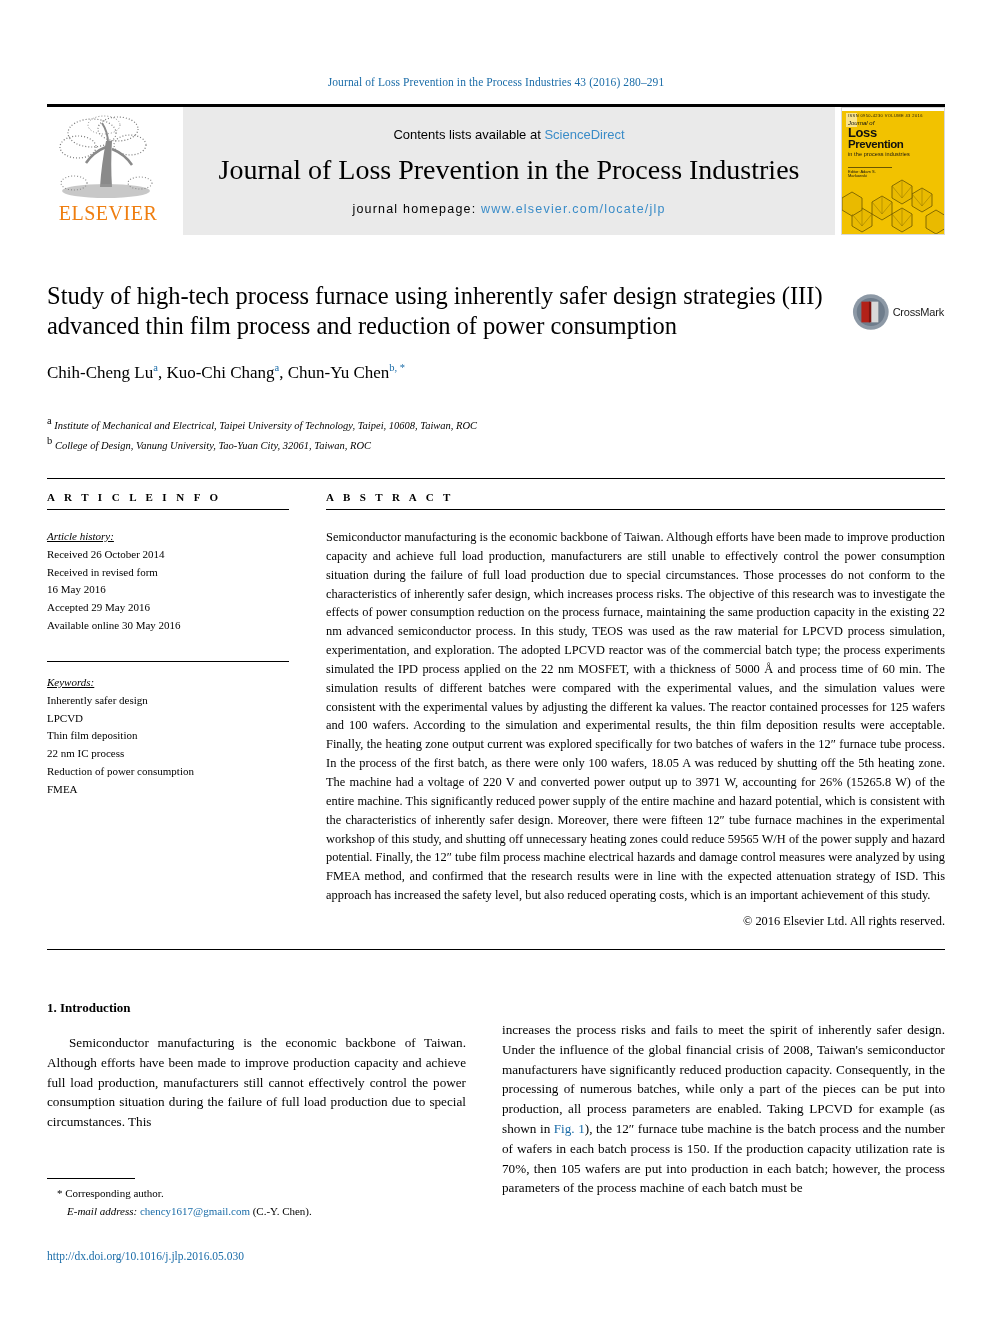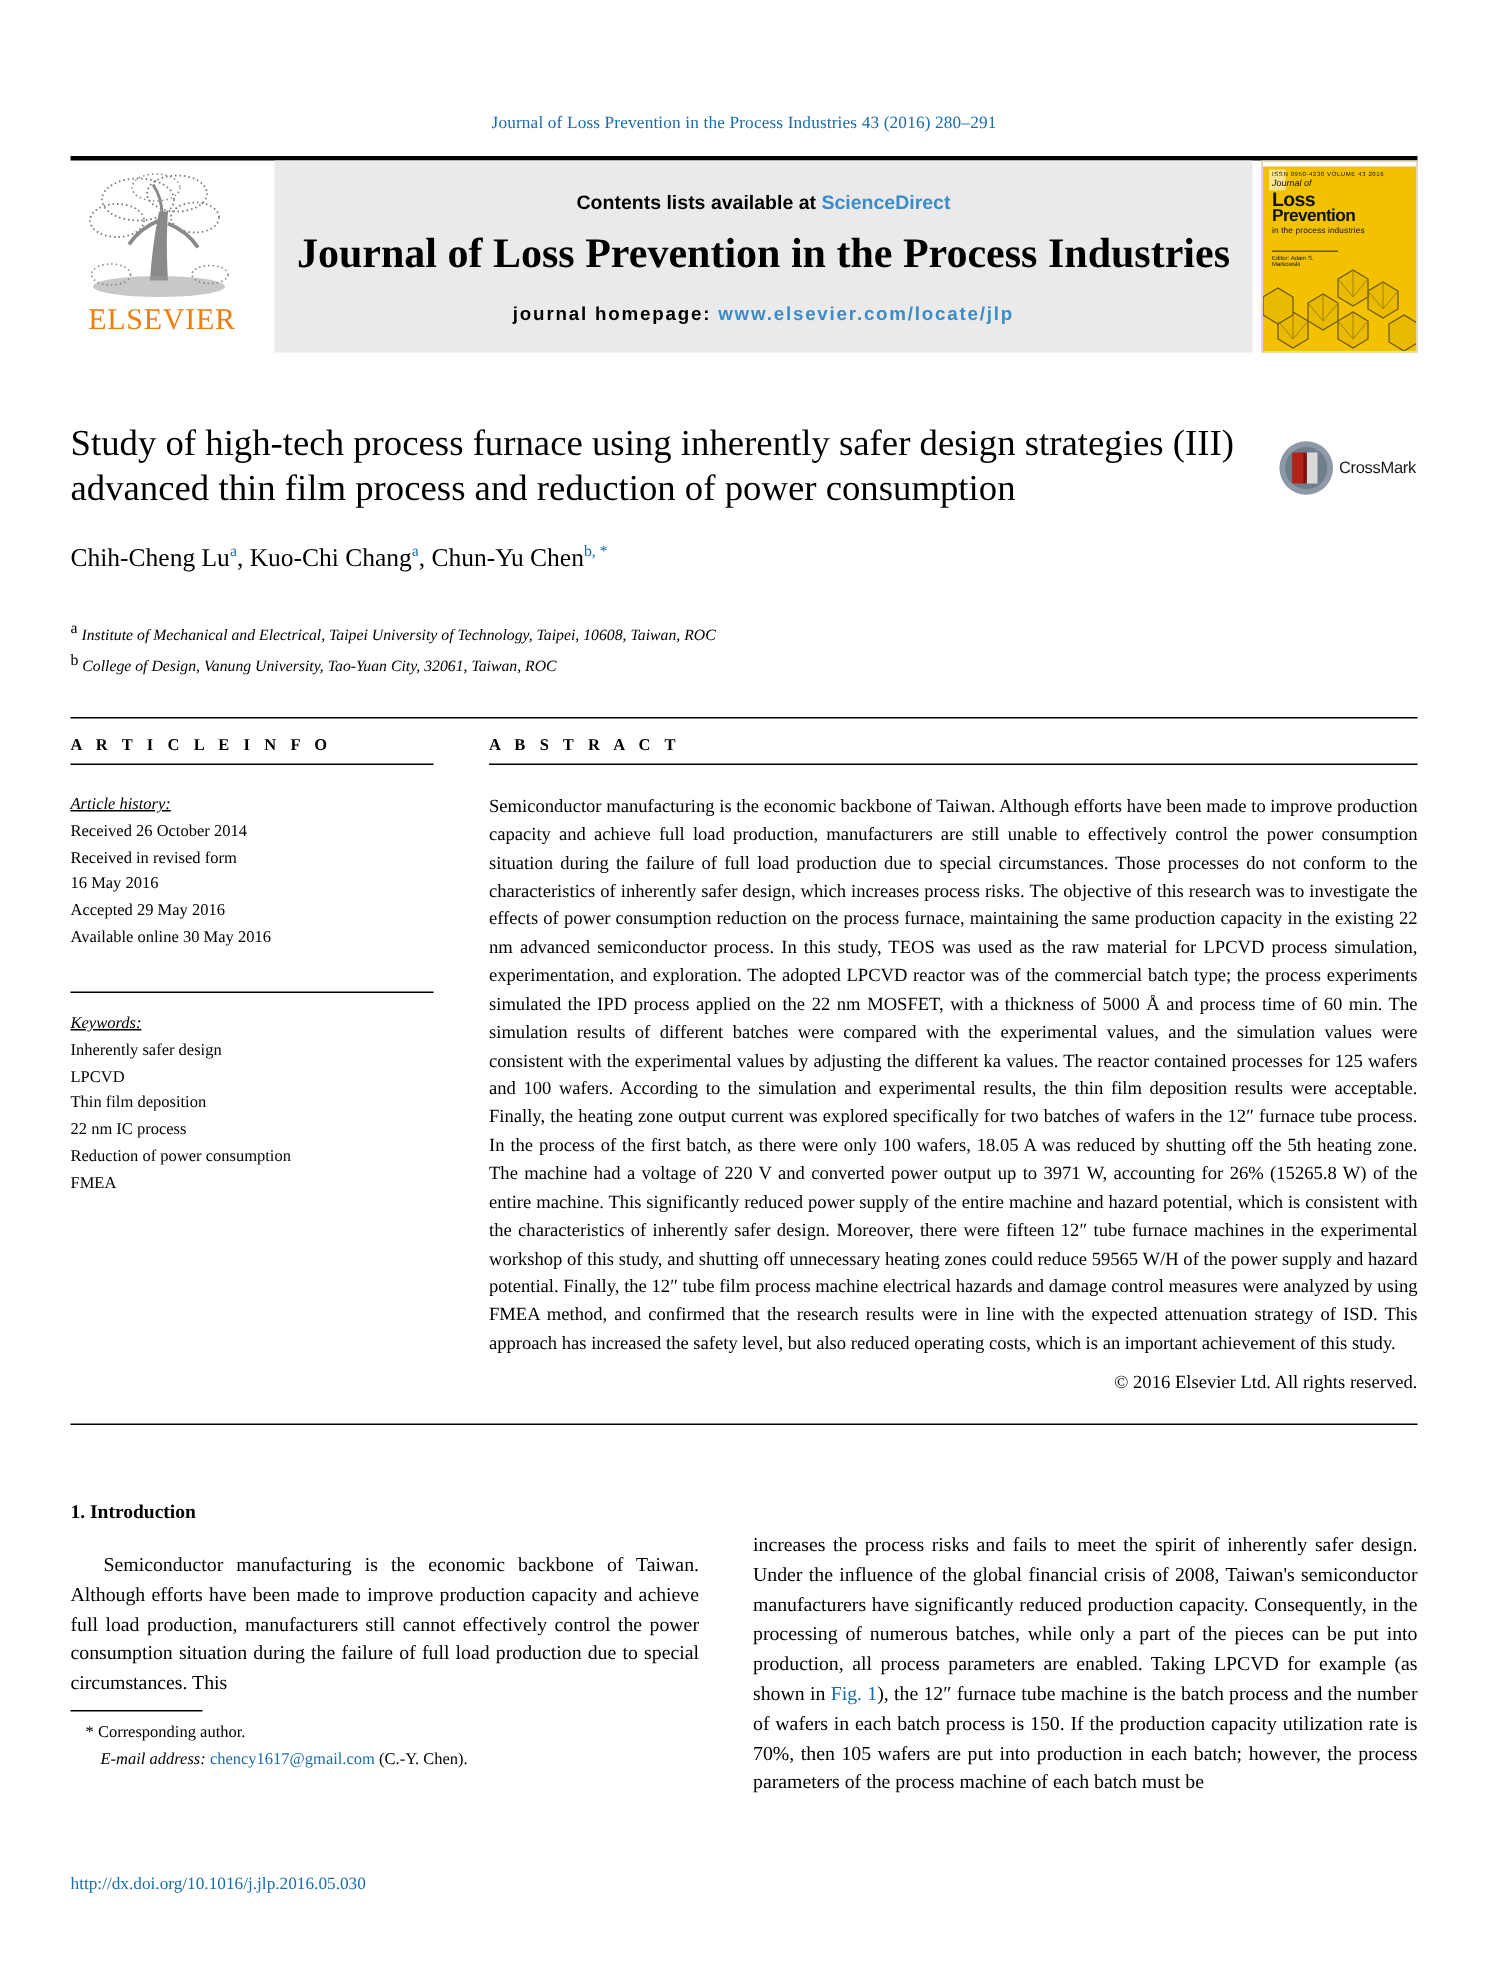--- a/index.html
+++ b/index.html
@@ -68,21 +68,20 @@
   .journal-band {
     flex: 1 1 auto;
     background: #eaeaea;
     display: flex;
     flex-direction: column;
     align-items: center;
     justify-content: center;
     text-align: center;
     margin-left: 14px;
     margin-right: 6px;
-    font-weight: bold;
   }
   .contents-line {
     font-family: "Liberation Sans", sans-serif;
     font-size: 13px;
     color: #000;
     margin-bottom: 12px;
   }
   .contents-line .sd {
     color: #3a8cc8;
   }
@@ -273,21 +272,21 @@
     text-align: justify;
     margin: 0;
     text-indent: 22px;
   }
   .body-p.noindent { text-indent: 0; }
   .lnk { color: #1a6ca8; }
 
   
   .footnote {
     position: absolute;
-    left: 47px; top: 1140px;
+    left: 47px; top: 1178px;
     width: 419px;
   }
   .fn-rule {
     width: 88px;
     border-top: 1px solid #000;
     margin-bottom: 6px;
   }
   .fn-line {
     font-family: "Liberation Serif", serif;
     font-size: 11px;

